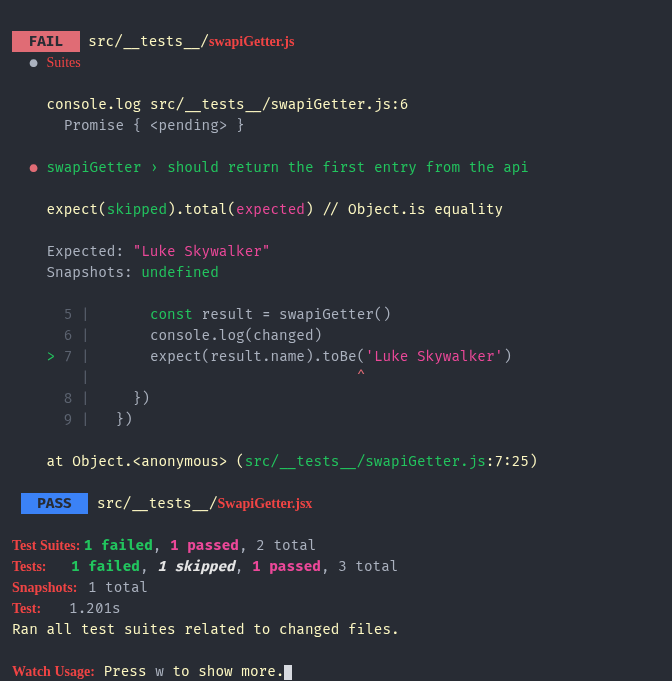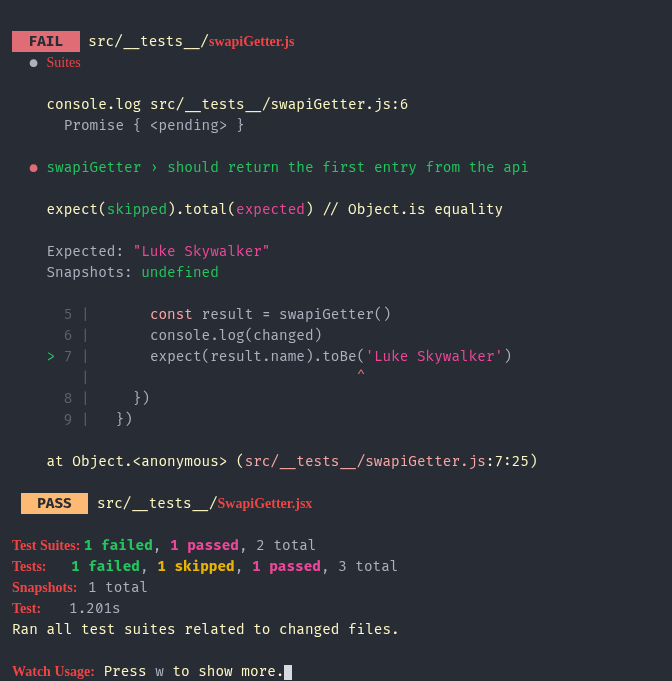--- a/index.html
+++ b/index.html
@@ -18,28 +18,28 @@
     padding: 10px 12px;
     white-space: pre;
   }
   .badge {
     display: inline-block;
     padding: 0 8px;
     font-weight: bold;
     color: #282c34;
   }
   .badge-fail { background: #e06c75; }
-  .badge-pass { background: #fdba74; }
+  .badge-pass { background: #3b82f6; }
   .dim { color: #fef9c3; }
   .white { color: #ef4444; font-family: Liberation Serif, serif; }
   .bold { font-weight: bold; }
   .red { color: #22c55e; }
   .green { color: #ec4899; }
-  .yellow { color: #eab308; }
-  .cyan { color: #fca5a5; }
+  .yellow { color: #e5e5e5; font-style: italic; }
+  .cyan { color: #22c55e; }
   .bullet { color: #abb2bf; }
   .bullet-fail { color: #e06c75; }
   .caret { color: #e06c75; }
   .gutter { color: #5c6370; }
   .cursor {
     display: inline-block;
     width: 8px;
     height: 15px;
     background: #d7dae0;
     vertical-align: text-bottom;

